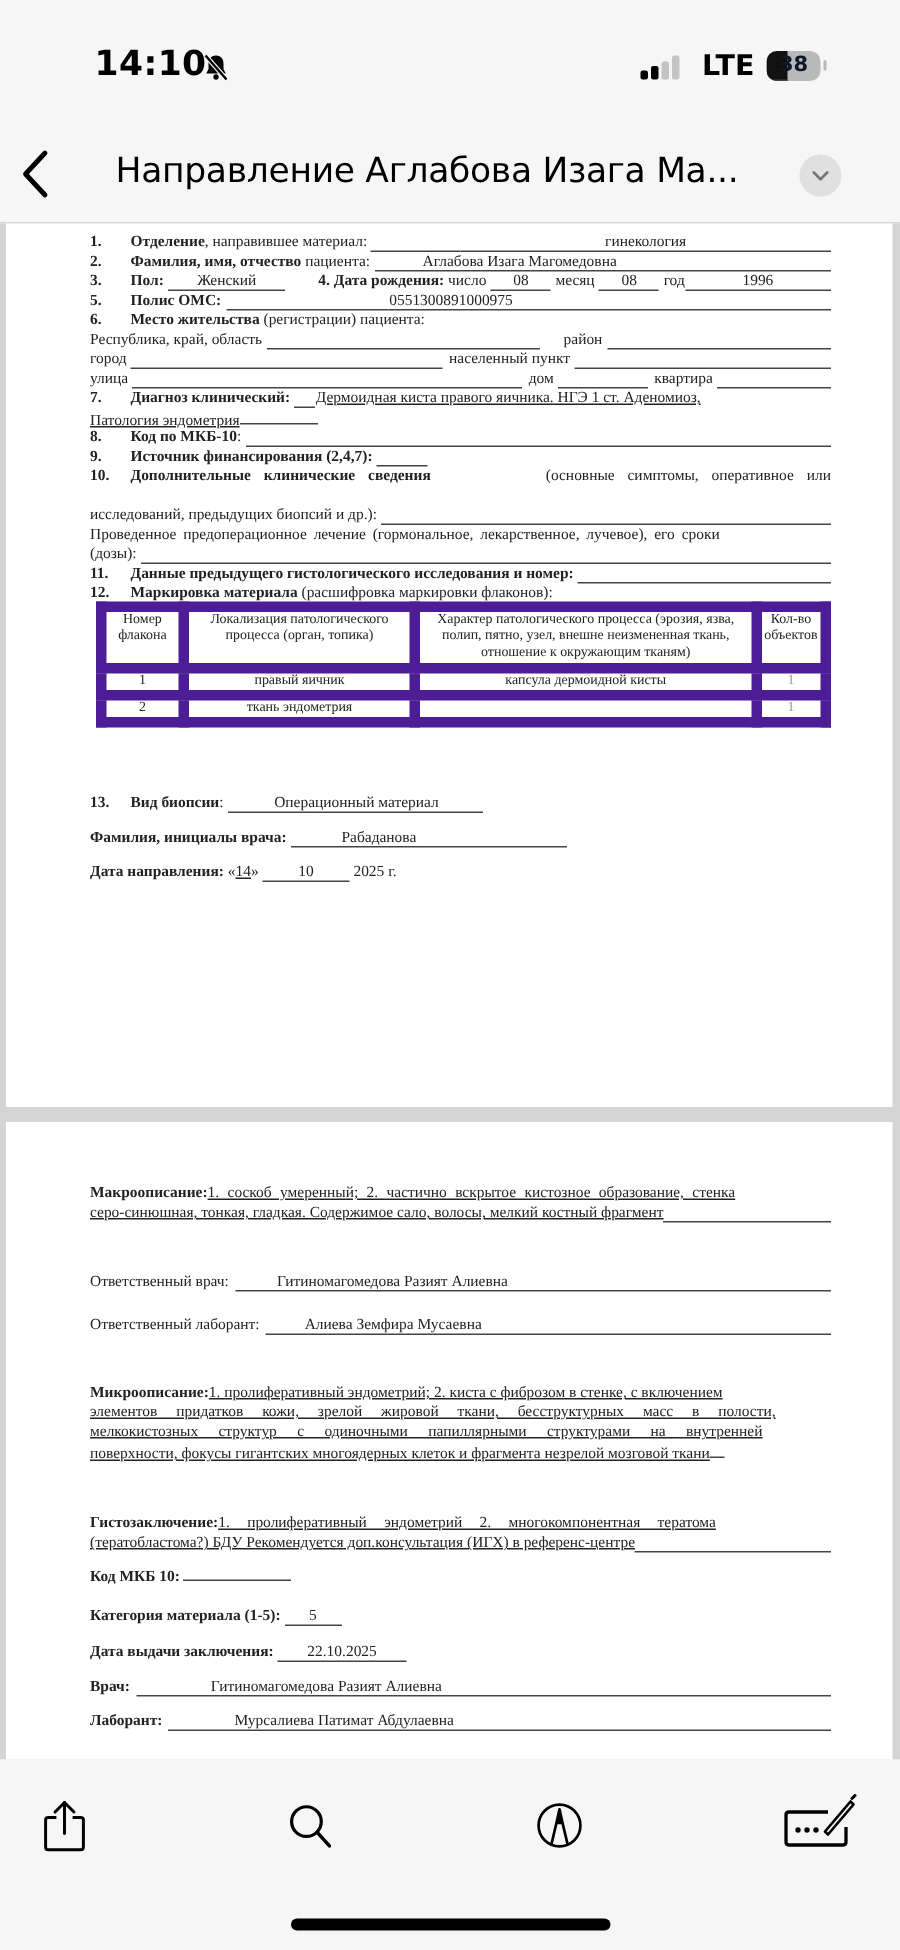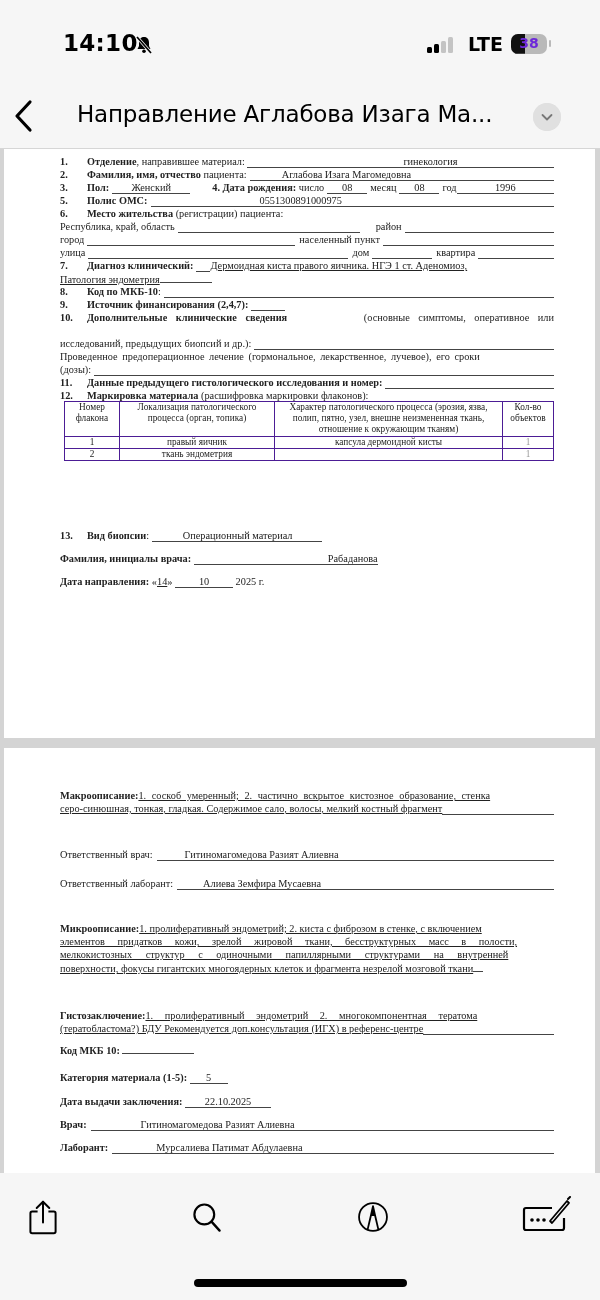--- a/index.html
+++ b/index.html
@@ -8,21 +8,21 @@
 
   
   .status-bar { position: absolute; left: 0; top: 0; width: 600px; height: 90px; }
   .time { position: absolute; left: 63px; top: 30px; font-size: 23px; font-weight: 700; letter-spacing: 0.3px; font-family: "DejaVu Sans", sans-serif; }
   .bell { position: absolute; left: 134px; top: 35px; width: 20px; height: 20px; }
   .signal { position: absolute; left: 427px; top: 37px; width: 30px; height: 16px; }
   .signal span { position: absolute; bottom: 0; width: 5px; border-radius: 1.5px; }
   .lte { position: absolute; left: 468px; top: 33px; font-size: 19px; font-weight: 700; font-family: "DejaVu Sans", sans-serif; }
   .battery { position: absolute; left: 511px; top: 34px; width: 36px; height: 20px; border-radius: 7px; background: #b9b9b9; overflow: hidden; }
   .battery .fill { position: absolute; left: 0; top: 0; width: 14px; height: 20px; background: #111; }
-  .battery .num { position: absolute; left: 0; top: 1px; width: 36px; text-align: center; font-size: 14px; font-weight: 700; color: #6d28d9; font-family: "DejaVu Sans", sans-serif; }
+  .battery .num { position: absolute; left: 0; top: 1px; width: 36px; text-align: center; font-size: 14px; font-weight: 700; color: #0f172a; font-family: "DejaVu Sans", sans-serif; }
   .battery-cap { position: absolute; left: 549px; top: 40px; width: 2px; height: 7px; background: #b9b9b9; border-radius: 1px; }
 
   
   .nav { position: absolute; left: 0; top: 90px; width: 600px; height: 58px; }
   .back { position: absolute; left: 12px; top: 8px; width: 24px; height: 36px; }
   .nav-title { position: absolute; left: 77px; top: 11px; font-size: 23px; font-weight: 500; font-family: "DejaVu Sans", sans-serif; white-space: nowrap; letter-spacing: -0.2px; }
   .nav-chevron { position: absolute; left: 533px; top: 13px; width: 28px; height: 28px; border-radius: 50%; background: #e0e0e0; }
   .nav-divider { position: absolute; left: 0; top: 148px; width: 600px; height: 1px; background: #d6d6d6; }
 
   
@@ -35,21 +35,21 @@
   .num { display: inline-block; width: 27px; font-weight: 700; }
   b { font-weight: 700; }
   .u { text-decoration: underline; }
   .fill { display: inline-block; border-bottom: 1px solid #444; height: 10px; vertical-align: baseline; }
   .val { display: inline-block; border-bottom: 1px solid #444; text-align: center; line-height: 11px; }
   .flex { display: flex; align-items: flex-end; }
   .grow { flex: 1; border-bottom: 1px solid #444; height: 10px; margin-left: 3px; }
   .just { white-space: normal; text-align: justify; text-align-last: left; }
 
   table.marking { position: absolute; left: 60px; top: 287px; width: 490px; border-collapse: collapse; font-size: 9.3px; line-height: 11.2px; }
-  table.marking th, table.marking td { border: 1px solid #4c1d95; font-weight: 400; text-align: center; padding: 0 2px; vertical-align: top; }
+  table.marking th, table.marking td { border: 7px solid #4c1d95; font-weight: 400; text-align: center; padding: 0 2px; vertical-align: top; }
   table.marking td.light { color: #999; }
 
   
   .toolbar { position: absolute; left: 0; top: 1173px; width: 600px; height: 127px; background: #f6f6f6; }
   .tb-icon { position: absolute; width: 34px; height: 36px; }
   .home-ind { position: absolute; left: 194px; top: 1279px; width: 213px; height: 8px; background: #000; border-radius: 4px; }
 </style>
 </head>
 <body>
 
@@ -223,21 +223,21 @@
       </tbody>
     </table>
 
     <div class="line" style="top:381px">
       <span class="num">13.</span><b>Вид биопсии</b><span>:</span>
       <span class="val" style="width:170px;text-align:center;padding-left:2px">Операционный материал</span>
     </div>
 
     <div class="line" style="top:404px">
       <b>Фамилия, инициалы врача:</b>
-      <span class="val" style="width:184px;text-align:right;padding-left:34px">Рабаданова</span>
+      <span class="val" style="width:184px;text-align:left;padding-left:34px">Рабаданова</span>
     </div>
 
     <div class="line" style="top:427px">
       <b>Дата направления:</b>
       <span>«<span class="u">14</span>»</span>
       <span class="val" style="width:58px">10</span>
       <span>2025 г.</span>
     </div>
   </div>
 

